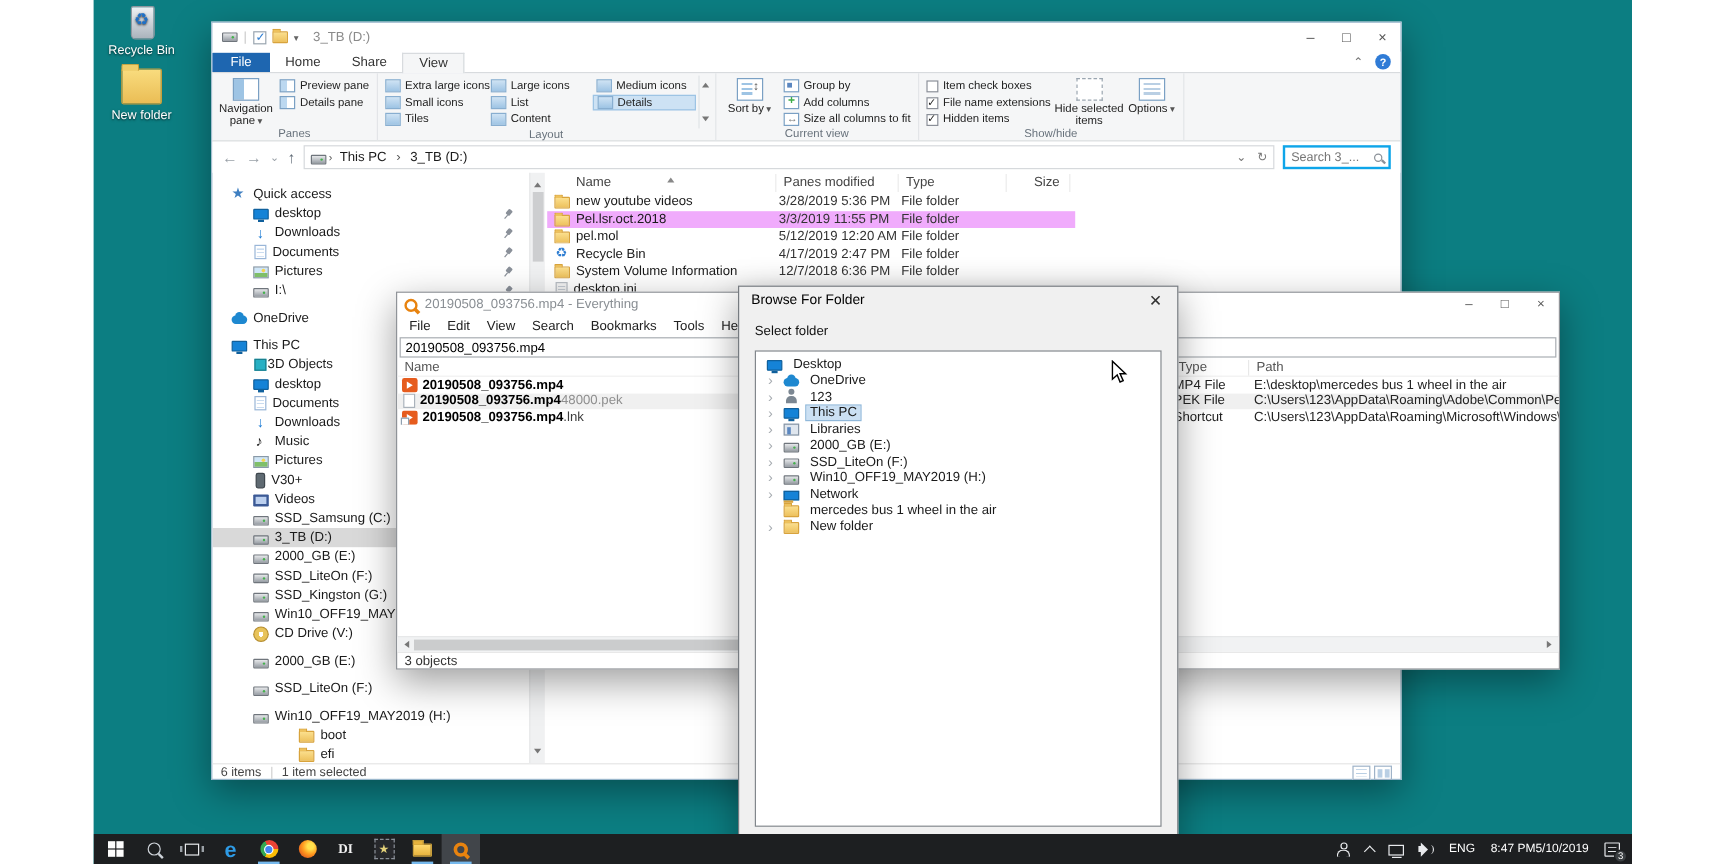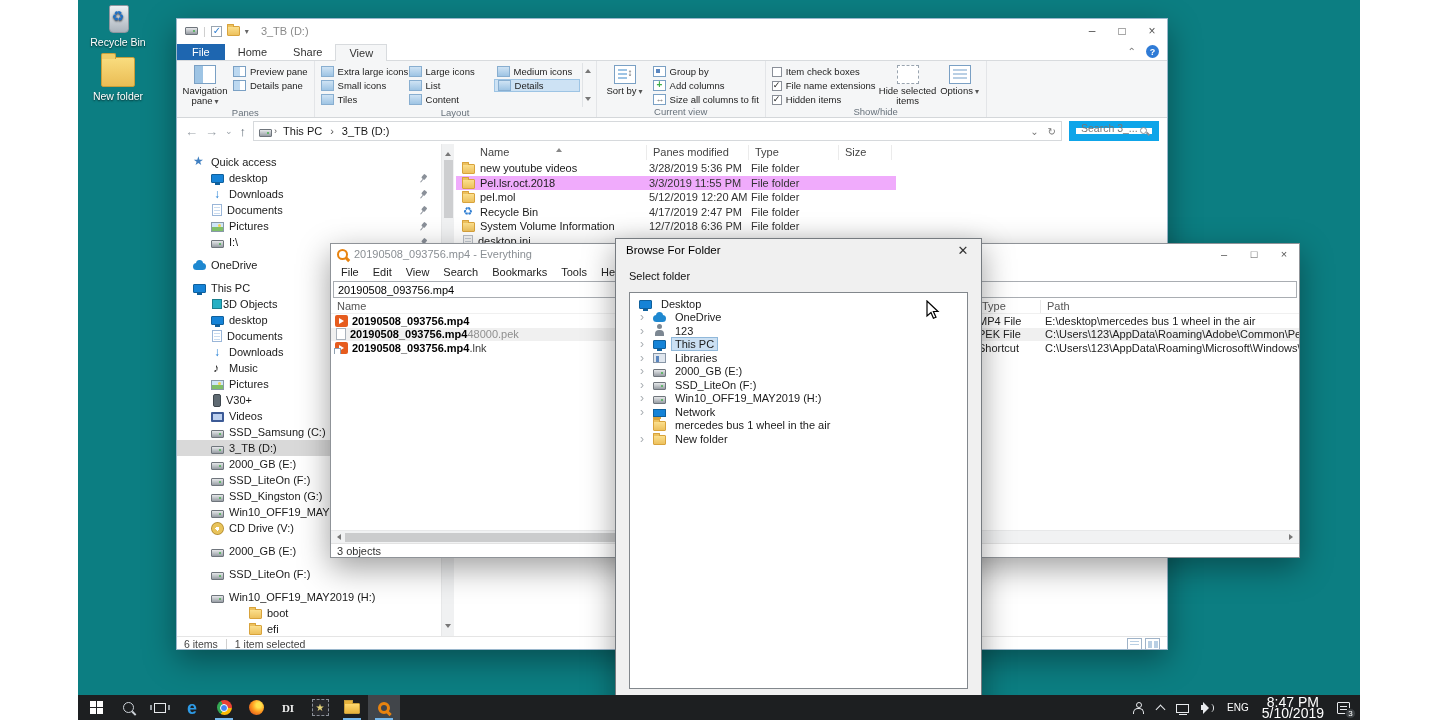--- a/index.html
+++ b/index.html
@@ -109,21 +109,21 @@
   .addrrow{height:26px;display:flex;align-items:center;gap:7px;padding:0 8px;background:#fff}
   .navarrow{color:#9aa1a8;font-size:13px}
   .navarrow.small{font-size:9px}
   .navarrow.up{color:#5f6a75}
   .addrbox{flex:1;height:20px;border:1px solid #d6d9dc;display:flex;align-items:center;padding:0 5px;gap:2px;font-size:11px}
   .addricon{margin-right:2px}
   .crumb{padding:0 4px;color:#1a1a1a}
   .crumb:not(:first-of-type)::before{content:"\203A";margin-right:8px;color:#555}
   .crumbs{display:flex;align-items:center}
   .addrbtns{margin-left:auto;display:flex;gap:9px;color:#777;font-size:10px;align-items:center}
-  .searchbox{width:90px;height:20px;border:7px solid #0ea5e9;display:flex;align-items:flex-end;padding:0 5px;gap:3px}
+  .searchbox{width:90px;height:20px;border:2px solid #0ea5e9;display:flex;align-items:center;padding:0 5px;gap:3px}
   .searchbox input{border:0;outline:0;width:100%;font-size:10.5px;color:#666;font-family:"Liberation Sans",sans-serif;background:transparent}
   .mini-mag{width:7px;height:7px;border:1.5px solid #8a9098;border-radius:50%;position:relative;flex:none}
   .mini-mag::after{content:"";position:absolute;width:1.5px;height:4px;background:#8a9098;transform:rotate(-45deg);right:-2px;bottom:-3px}
   .contentrow{display:flex;height:492px}
   .navpane{width:264px;padding-top:10px;overflow:hidden;position:relative}
   .nav-item{height:16px;display:flex;align-items:center;position:relative}
   .nav-item.ind0{padding-left:16px}
   .nav-item.ind1{padding-left:34px}
   .nav-item.ind2{padding-left:72px}
   .nav-item.selected{background:#d9d9d9}
@@ -135,21 +135,21 @@
   .vsbar{width:13px;background:#f0f1f2;position:relative;border-left:1px solid #e7e8e9}
   .vsbar .tri-up{position:absolute;top:5px;left:3px}
   .vsbar .tri-dn{position:absolute;bottom:5px;left:3px}
   .vsbar .thumb{position:absolute;top:16px;left:2px;width:9px;height:58px;background:#cdced0}
   .filelist{flex:1;position:relative;padding-left:2px;overflow:hidden}
   .fheaders{display:flex;height:17px;align-items:center;color:#444;position:relative}
   .fh{padding-left:6px;border-right:1px solid #ebebeb;height:15px;line-height:15px}
   .fh-name{width:191px;padding-left:24px}
   .fh-date{width:102px}
   .fh-type{width:90px}
-  .fh-size{width:53px;padding-right:8px}
+  .fh-size{width:53px;text-align:right;padding-right:8px}
   .sortcaret{position:absolute;left:100px;top:1px;width:0;height:0;border:3px solid transparent;border-bottom:4px solid #888}
   .frow{display:flex;height:14.5px;align-items:center;width:440px}
   .frow.selected{background:#f0abfc}
   .fc-name{width:193px;display:flex;align-items:center;padding-left:6px;overflow:hidden;white-space:nowrap}
   .fc-date{width:102px;color:#333}
   .fc-type{width:90px;color:#333}
   .fc-size{width:45px}
   .statusbar{height:15px;border-top:1px solid #e5e5e5;display:flex;align-items:center;padding:0 7px;font-size:10.5px;color:#444}
   .st-sep{border-left:1px solid #d0d0d0;height:10px;margin:0 8px}
   .st-icons{margin-left:auto;display:flex;gap:3px}
@@ -231,21 +231,21 @@
   .tr-people::before{content:"";position:absolute;left:4px;top:0;width:4px;height:4px;border:1px solid #e8eaed;border-radius:50%}
   .tr-people::after{content:"";position:absolute;left:1px;bottom:0;width:9px;height:5px;border:1px solid #e8eaed;border-bottom:none;border-radius:5px 5px 0 0}
   .tr-chev{width:7px;height:7px;border-left:1.5px solid #e8eaed;border-top:1.5px solid #e8eaed;transform:rotate(45deg);margin-top:3px}
   .tr-net{width:13px;height:9px;border:1px solid #e8eaed;position:relative;margin-top:2px}
   .tr-net::after{content:"";position:absolute;left:2px;bottom:-3px;width:8px;height:1.5px;background:#e8eaed}
   .tr-vol{position:relative;width:14px;height:12px}
   .tr-vol::before{content:"";position:absolute;left:0;top:3.5px;width:3px;height:5px;background:#e8eaed}
   .tr-vol::after{content:"";position:absolute;left:2px;top:0;border-left:6px solid #e8eaed;border-top:6px solid transparent;border-bottom:6px solid transparent}
   .tr-vol .wave{position:absolute;right:1px;top:2px;width:7px;height:8px;border:1.5px solid #e8eaed;border-left:none;border-top:none;border-bottom:none;border-radius:0 50% 50% 0}
   .lang{color:#fff;font-size:10px;padding:0 6px}
-  .clock{flex-direction:column;font-size:14px;color:#fff;line-height:11px;text-align:center;padding:0 7px;display:flex;align-items:center;justify-content:flex-end}
+  .clock{font-size:10px;color:#fff;line-height:11px;text-align:center;padding:0 7px;display:flex;align-items:center;justify-content:flex-end}
   .tr-action{width:13px;height:12px;border:1px solid #e8eaed;border-radius:1px;position:relative}
   .tr-action::before{content:"";position:absolute;left:2px;top:3px;right:2px;height:4px;background:repeating-linear-gradient(#e8eaed 0 1px,transparent 1px 3px)}
   .badge{position:absolute;right:0px;bottom:1px;width:11px;height:11px;border-radius:50%;background:#3c4043;color:#fff;font-size:8px;display:flex;align-items:center;justify-content:center;border:1px solid #1d1f21}
 
   .cursor{position:absolute;left:848px;top:300px;z-index:60}
 </style>
 </head>
 <body>
 
 <div class="canvas">

